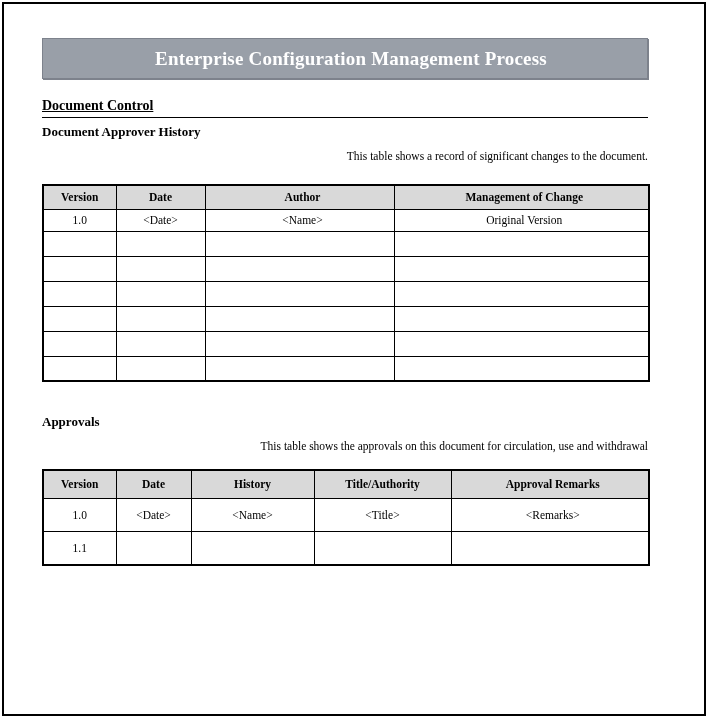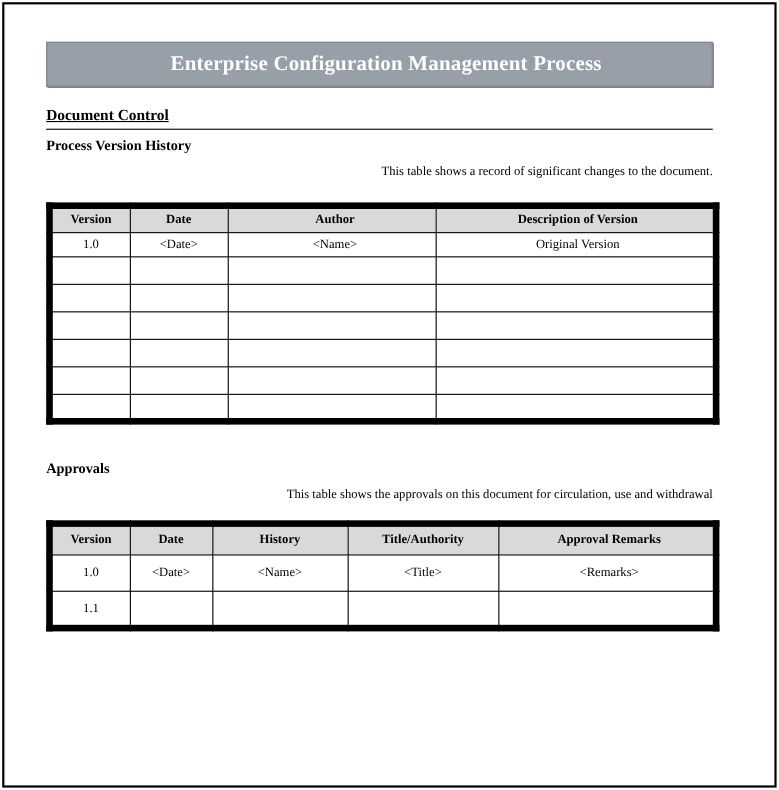--- a/index.html
+++ b/index.html
@@ -55,21 +55,21 @@
   .desc {
     margin: 10px 0 0 0;
     font-size: 11.5px;
     line-height: 13px;
     text-align: right;
   }
   table {
     border-collapse: collapse;
     table-layout: fixed;
     width: 606px;
-    border: 6px solid #000000;
+    border: 2px solid #000000;
   }
   .vh-table { margin-top: 21px; }
   .ap-table { margin-top: 16px; }
   th, td {
     border: 1px solid #000000;
     font-size: 11.5px;
     padding: 0;
     overflow: hidden;
     vertical-align: middle;
   }
@@ -91,37 +91,37 @@
 <body>
 
 <div class="page">
 
   <div class="banner">
     <span class="banner-title">Enterprise Configuration Management Process</span>
   </div>
 
   <div class="section-heading">Document Control</div>
 
-  <div class="sub-heading">Process Version History</div>
+  <div class="sub-heading">Document Approver History</div>
 
   <p class="desc">This table shows a record of significant changes to the document.</p>
 
   <table class="vh-table">
     <colgroup>
       <col style="width:73px">
         <col style="width:89px">
         <col style="width:189px">
         <col style="width:255px">
     </colgroup>
     <thead>
       <tr>
         <th class="ac">Version</th>
         <th class="ac">Date</th>
         <th class="al">Author</th>
-        <th class="al">Description of Version</th>
+        <th class="al">Management of Change</th>
       </tr>
     </thead>
     <tbody>
       <tr class="filled-row">
         <td class="ac">1.0</td>
         <td class="ac">&lt;Date&gt;</td>
         <td class="al">&lt;Name&gt;</td>
         <td class="al">Original Version</td>
       </tr>
       <tr class="empty-row">

